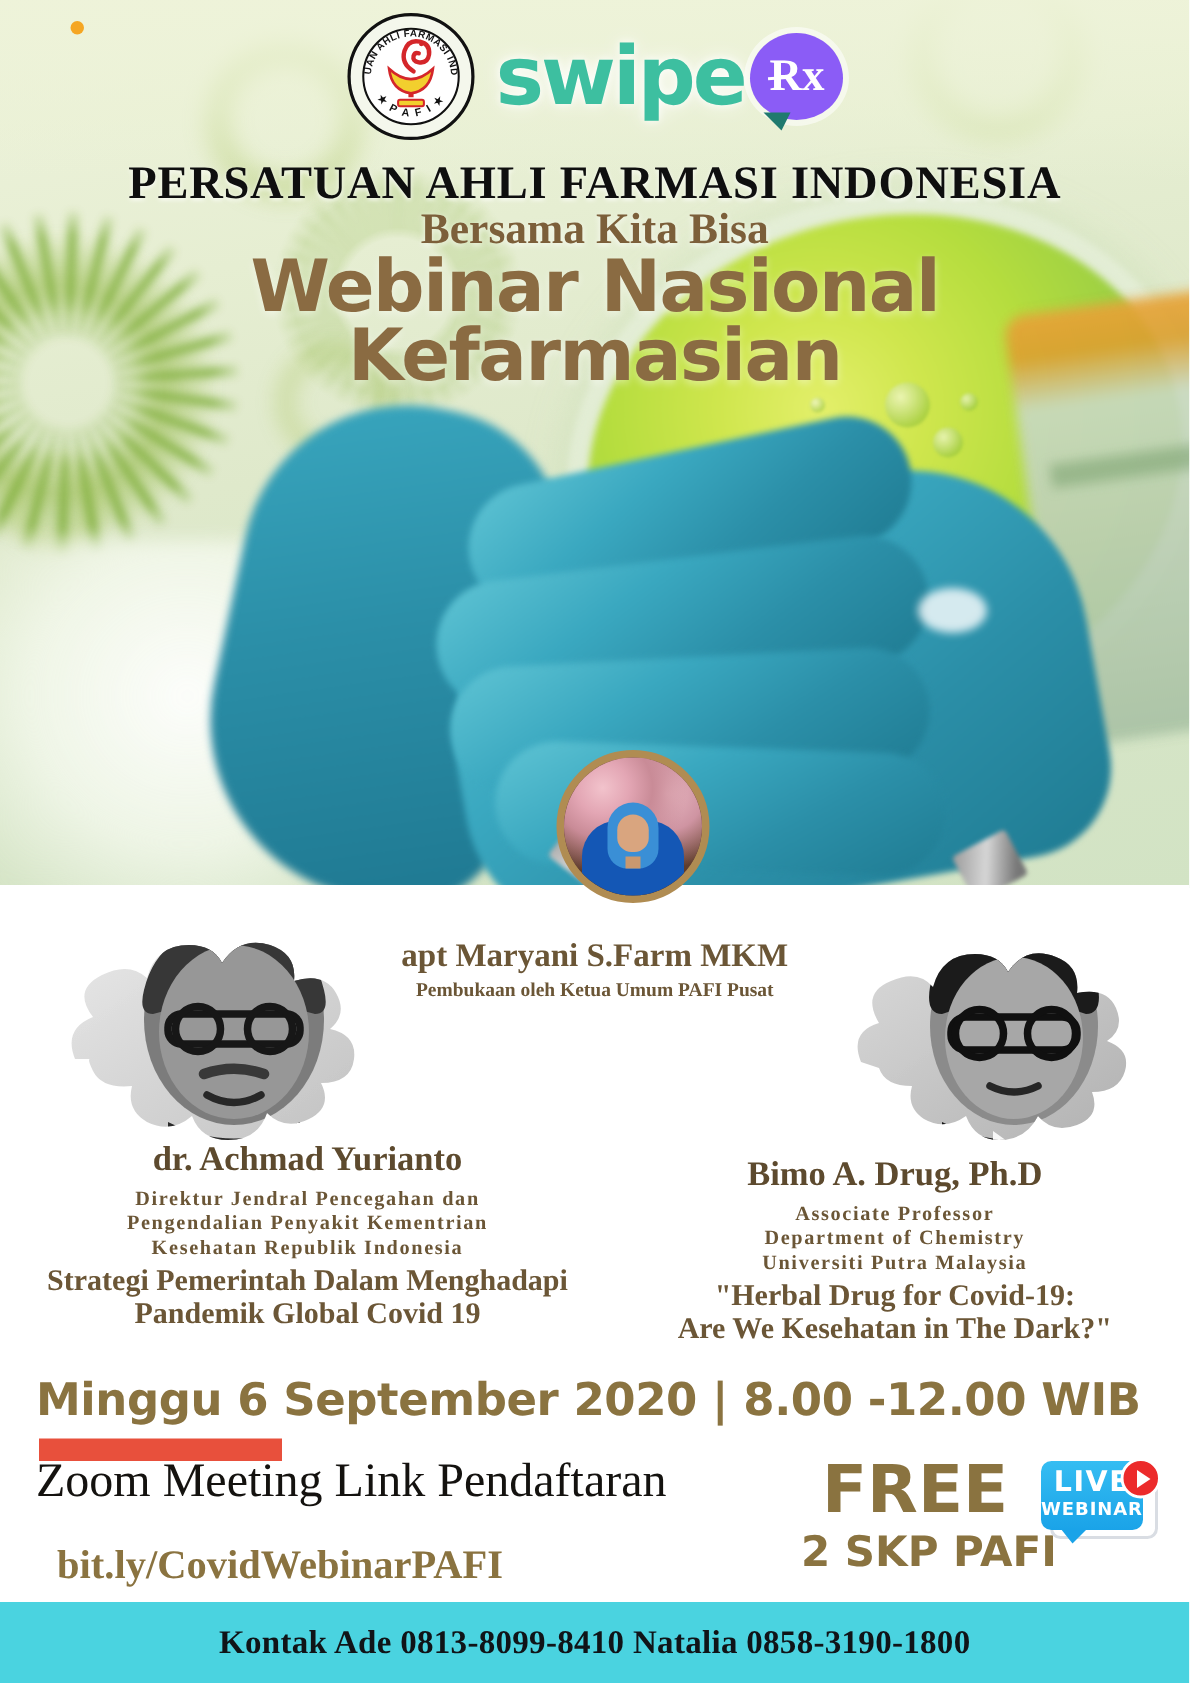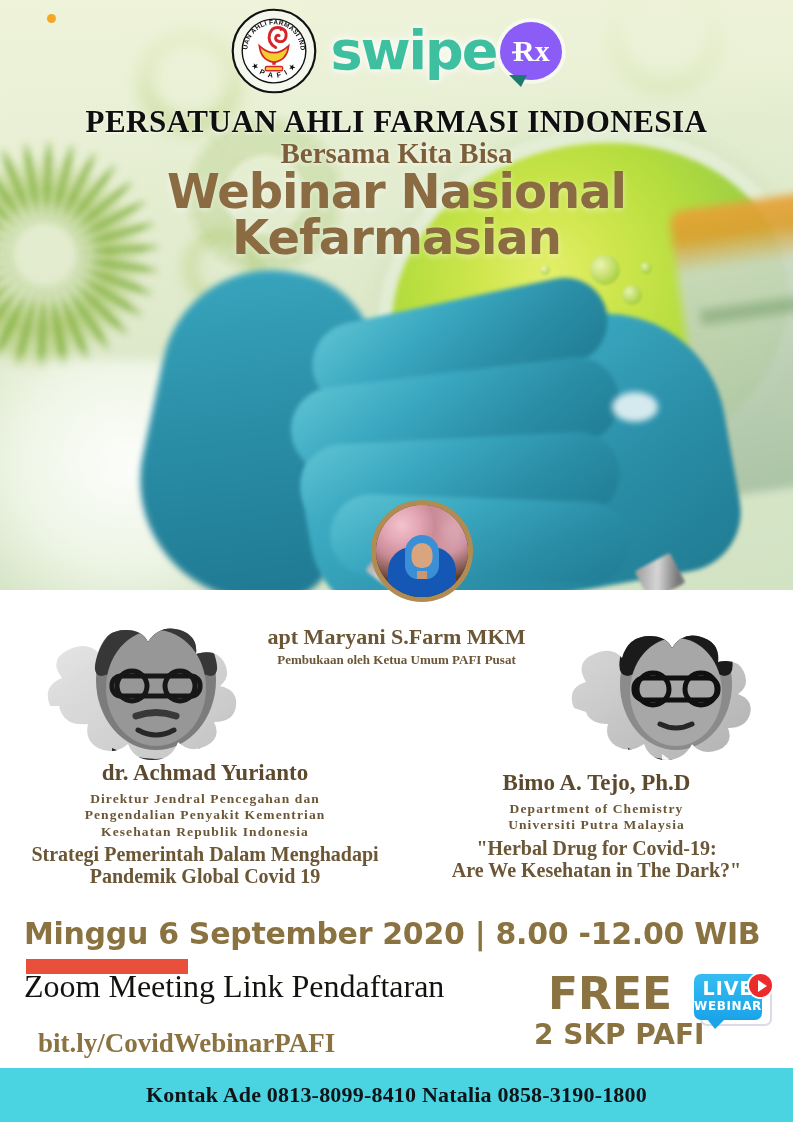--- a/index.html
+++ b/index.html
@@ -681,22 +681,23 @@
       <div>Pengendalian Penyakit Kementrian</div>
       <div>Kesehatan Republik Indonesia</div>
     </div>
     <div class="spk-topic">
       <div>Strategi Pemerintah Dalam Menghadapi</div>
       <div>Pandemik Global Covid  19</div>
     </div>
   </div>
 
   <div class="spk-right">
-    <div class="spk-name">Bimo A. Tejo, Ph.D</div>
+    <div class="spk-name">Bimo A. Drug, Ph.D</div>
     <div class="spk-title">
+      <div>Associate Professor</div>
       <div>Department of Chemistry</div>
       <div>Universiti Putra Malaysia</div>
     </div>
     <div class="spk-topic">
       <div>"Herbal Drug for Covid-19:</div>
       <div>Are We Kesehatan in The Dark?"</div>
     </div>
   </div>
 
   <div class="date-line">Minggu  6 September  2020 | 8.00 -12.00 WIB</div>

